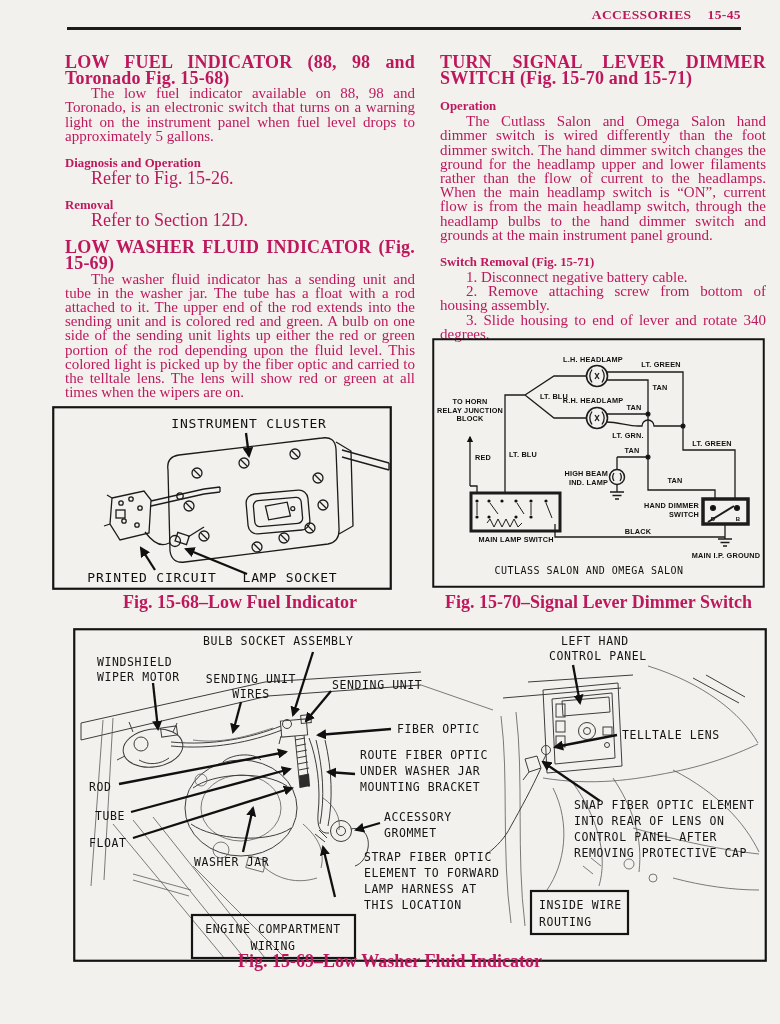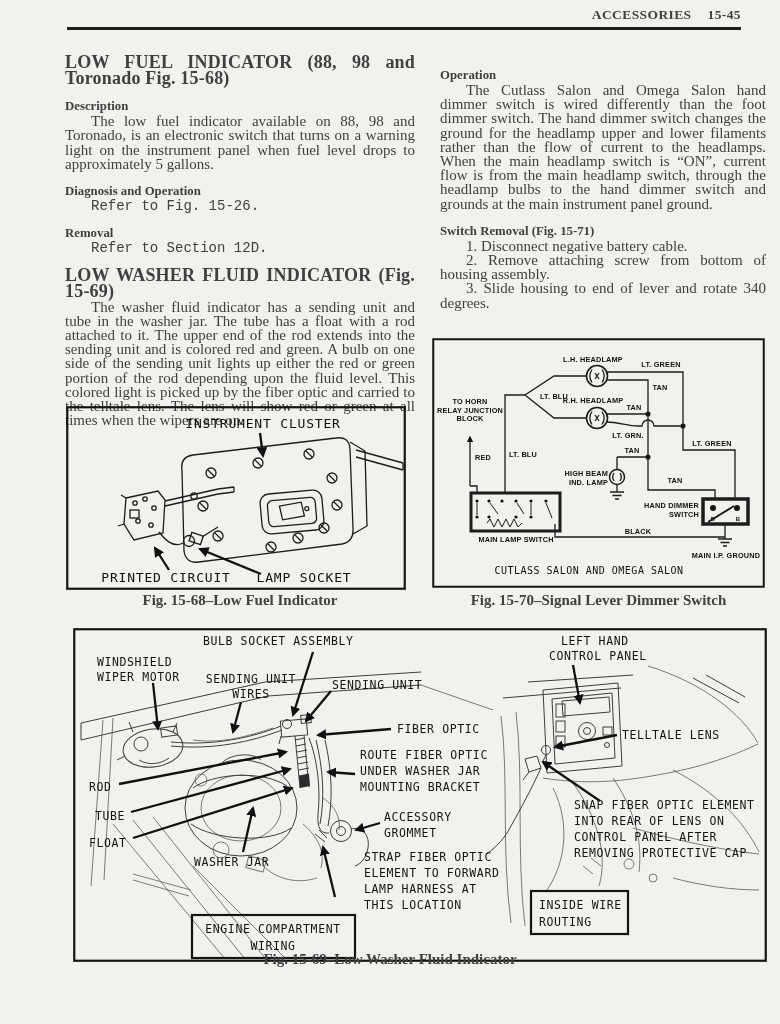--- a/index.html
+++ b/index.html
@@ -1,34 +1,34 @@
 <!DOCTYPE html>
 <html><head>
 <meta charset="utf-8">
 <style>
   html,body{margin:0;padding:0;}
   body{width:780px;height:1024px;background:#f2f1ed;}
   .page{position:relative;width:780px;height:1024px;overflow:hidden;
-        font-family:"Liberation Serif",serif;color:#404040;background:#f2f1ed;}
+        font-family:"Liberation Serif",serif;color:#be185d;background:#f2f1ed;}
   
   .hdr{position:absolute;top:7px;right:39px;font-weight:bold;font-size:13.5px;letter-spacing:.4px;}
   .hdr .pg{margin-left:16px;}
   .toprule{position:absolute;top:27px;left:67px;width:674px;height:3px;background:#1c1c1c;}
   
   .col{position:absolute;top:55px;}
   .col-l{left:65px;width:350px;}
   .col-r{left:440px;width:326px;}
   .head{font-weight:bold;font-size:18px;line-height:15.6px;text-align:justify;letter-spacing:.2px;margin:0;}
   .sub{font-weight:bold;font-size:12.8px;margin:13px 0 0 0;}
   .bodyp{font-size:15px;line-height:14.2px;text-align:justify;text-indent:26px;margin:0;}
-  .refer{font-size:14px;line-height:14.2px;text-indent:26px;margin:0;font-family:Liberation Mono, monospace;}
+  .refer{font-size:18px;line-height:14.2px;text-indent:26px;margin:0;}
   .gap{margin-top:13px;}
   
   .fig{position:absolute;}
-  .caption{position:absolute;font-weight:bold;font-size:15px;text-align:center;}
+  .caption{position:absolute;font-weight:bold;font-size:18px;text-align:center;}
   
   .diagbox{fill:none;stroke:#141414;}
   .wire{stroke:#1c1c1c;stroke-width:1.3;fill:none;}
   .wlabel{font:bold 7.3px "Liberation Sans",sans-serif;fill:#101010;letter-spacing:.2px;}
   .wtiny{font:bold 6px "Liberation Sans",sans-serif;fill:#101010;}
   .wfooter{font:10px "DejaVu Sans Mono",monospace;fill:#101010;letter-spacing:.5px;}
   .f68label{font:13px "DejaVu Sans Mono",monospace;fill:#101010;letter-spacing:.8px;}
   .f69label{font:11.5px "DejaVu Sans Mono",monospace;fill:#141414;letter-spacing:.6px;}
   .sketch{stroke:#3d3d3d;stroke-width:1;fill:none;}
   .sketch2{stroke:#5a5a5a;stroke-width:.8;fill:none;}
@@ -40,40 +40,40 @@
 
 <div class="page">
 
   <div class="hdr">
     <span>ACCESSORIES</span><span class="pg">15-45</span>
   </div>
   <div class="toprule"></div>
 
   <div class="col col-l">
     <p class="head">LOW FUEL INDICATOR (88, 98 and Toronado Fig. 15-68)</p>
-    <p class="sub">Description</p>
     <p class="bodyp">The low fuel indicator available on 88, 98 and Toronado, is an electronic switch that turns on a warning light on the instrument panel when fuel level drops to approximately 5 gallons.</p>
     <p class="sub">Diagnosis and Operation</p>
     <p class="refer">Refer to Fig. 15-26.</p>
     <p class="sub">Removal</p>
     <p class="refer">Refer to Section 12D.</p>
     <p class="head gap">LOW WASHER FLUID INDICATOR (Fig. 15-69)</p>
     <p class="bodyp">The washer fluid indicator has a sending unit and tube in the washer jar. The tube has a float with a rod attached to it. The upper end of the rod extends into the sending unit and is colored red and green. A bulb on one side of the sending unit lights up either the red or green portion of the rod depending upon the fluid level. This colored light is picked up by the fiber optic and carried to the telltale lens. The lens will show red or green at all times when the wipers are on.</p>
   </div>
 
   <div class="col col-r">
+    <p class="head">TURN SIGNAL LEVER DIMMER SWITCH (Fig. 15-70 and 15-71)</p>
     <p class="sub">Operation</p>
     <p class="bodyp">The Cutlass Salon and Omega Salon hand dimmer switch is wired differently than the foot dimmer switch. The hand dimmer switch changes the ground for the headlamp upper and lower filaments rather than the flow of current to the headlamps. When the main headlamp switch is “ON”, current flow is from the main headlamp switch, through the headlamp bulbs to the hand dimmer switch and grounds at the main instrument panel ground.</p>
     <p class="sub">Switch Removal (Fig. 15-71)</p>
     <p class="bodyp">1. Disconnect negative battery cable.</p>
     <p class="bodyp">2. Remove attaching screw from bottom of housing assembly.</p>
     <p class="bodyp">3. Slide housing to end of lever and rotate 340 degrees.</p>
   </div>
 
-  <div class="fig" style="left:66px;top:406px;width:270px;height:184px;">
+  <div class="fig" style="left:52px;top:406px;width:270px;height:184px;">
     <svg width="340" height="184" viewBox="0 0 340 184">
       <defs>
         <marker id="ah68" viewBox="0 0 10 10" refX="8" refY="5" markerWidth="4.6" markerHeight="4.6" orient="auto">
           <path d="M0,0 L10,5 L0,10 z" fill="#101010"></path>
         </marker>
       </defs>
       <rect x="1.25" y="1.25" width="337.5" height="181.5" class="diagbox" stroke-width="2.2"></rect>
       <g>
         <path class="wire" stroke-width="1.5" d="M116,64 Q114,51 127,49 L270,32 Q283,30 284,43 L287,122 Q288,136 276,138 L133,156 Q120,158 118,145 Z"></path>
         <path class="wire" d="M284,36 L299,45 L301,120 L287,128 M290,44 L337,57 M290,51 L337,64 M337,57 L337,64"></path>

